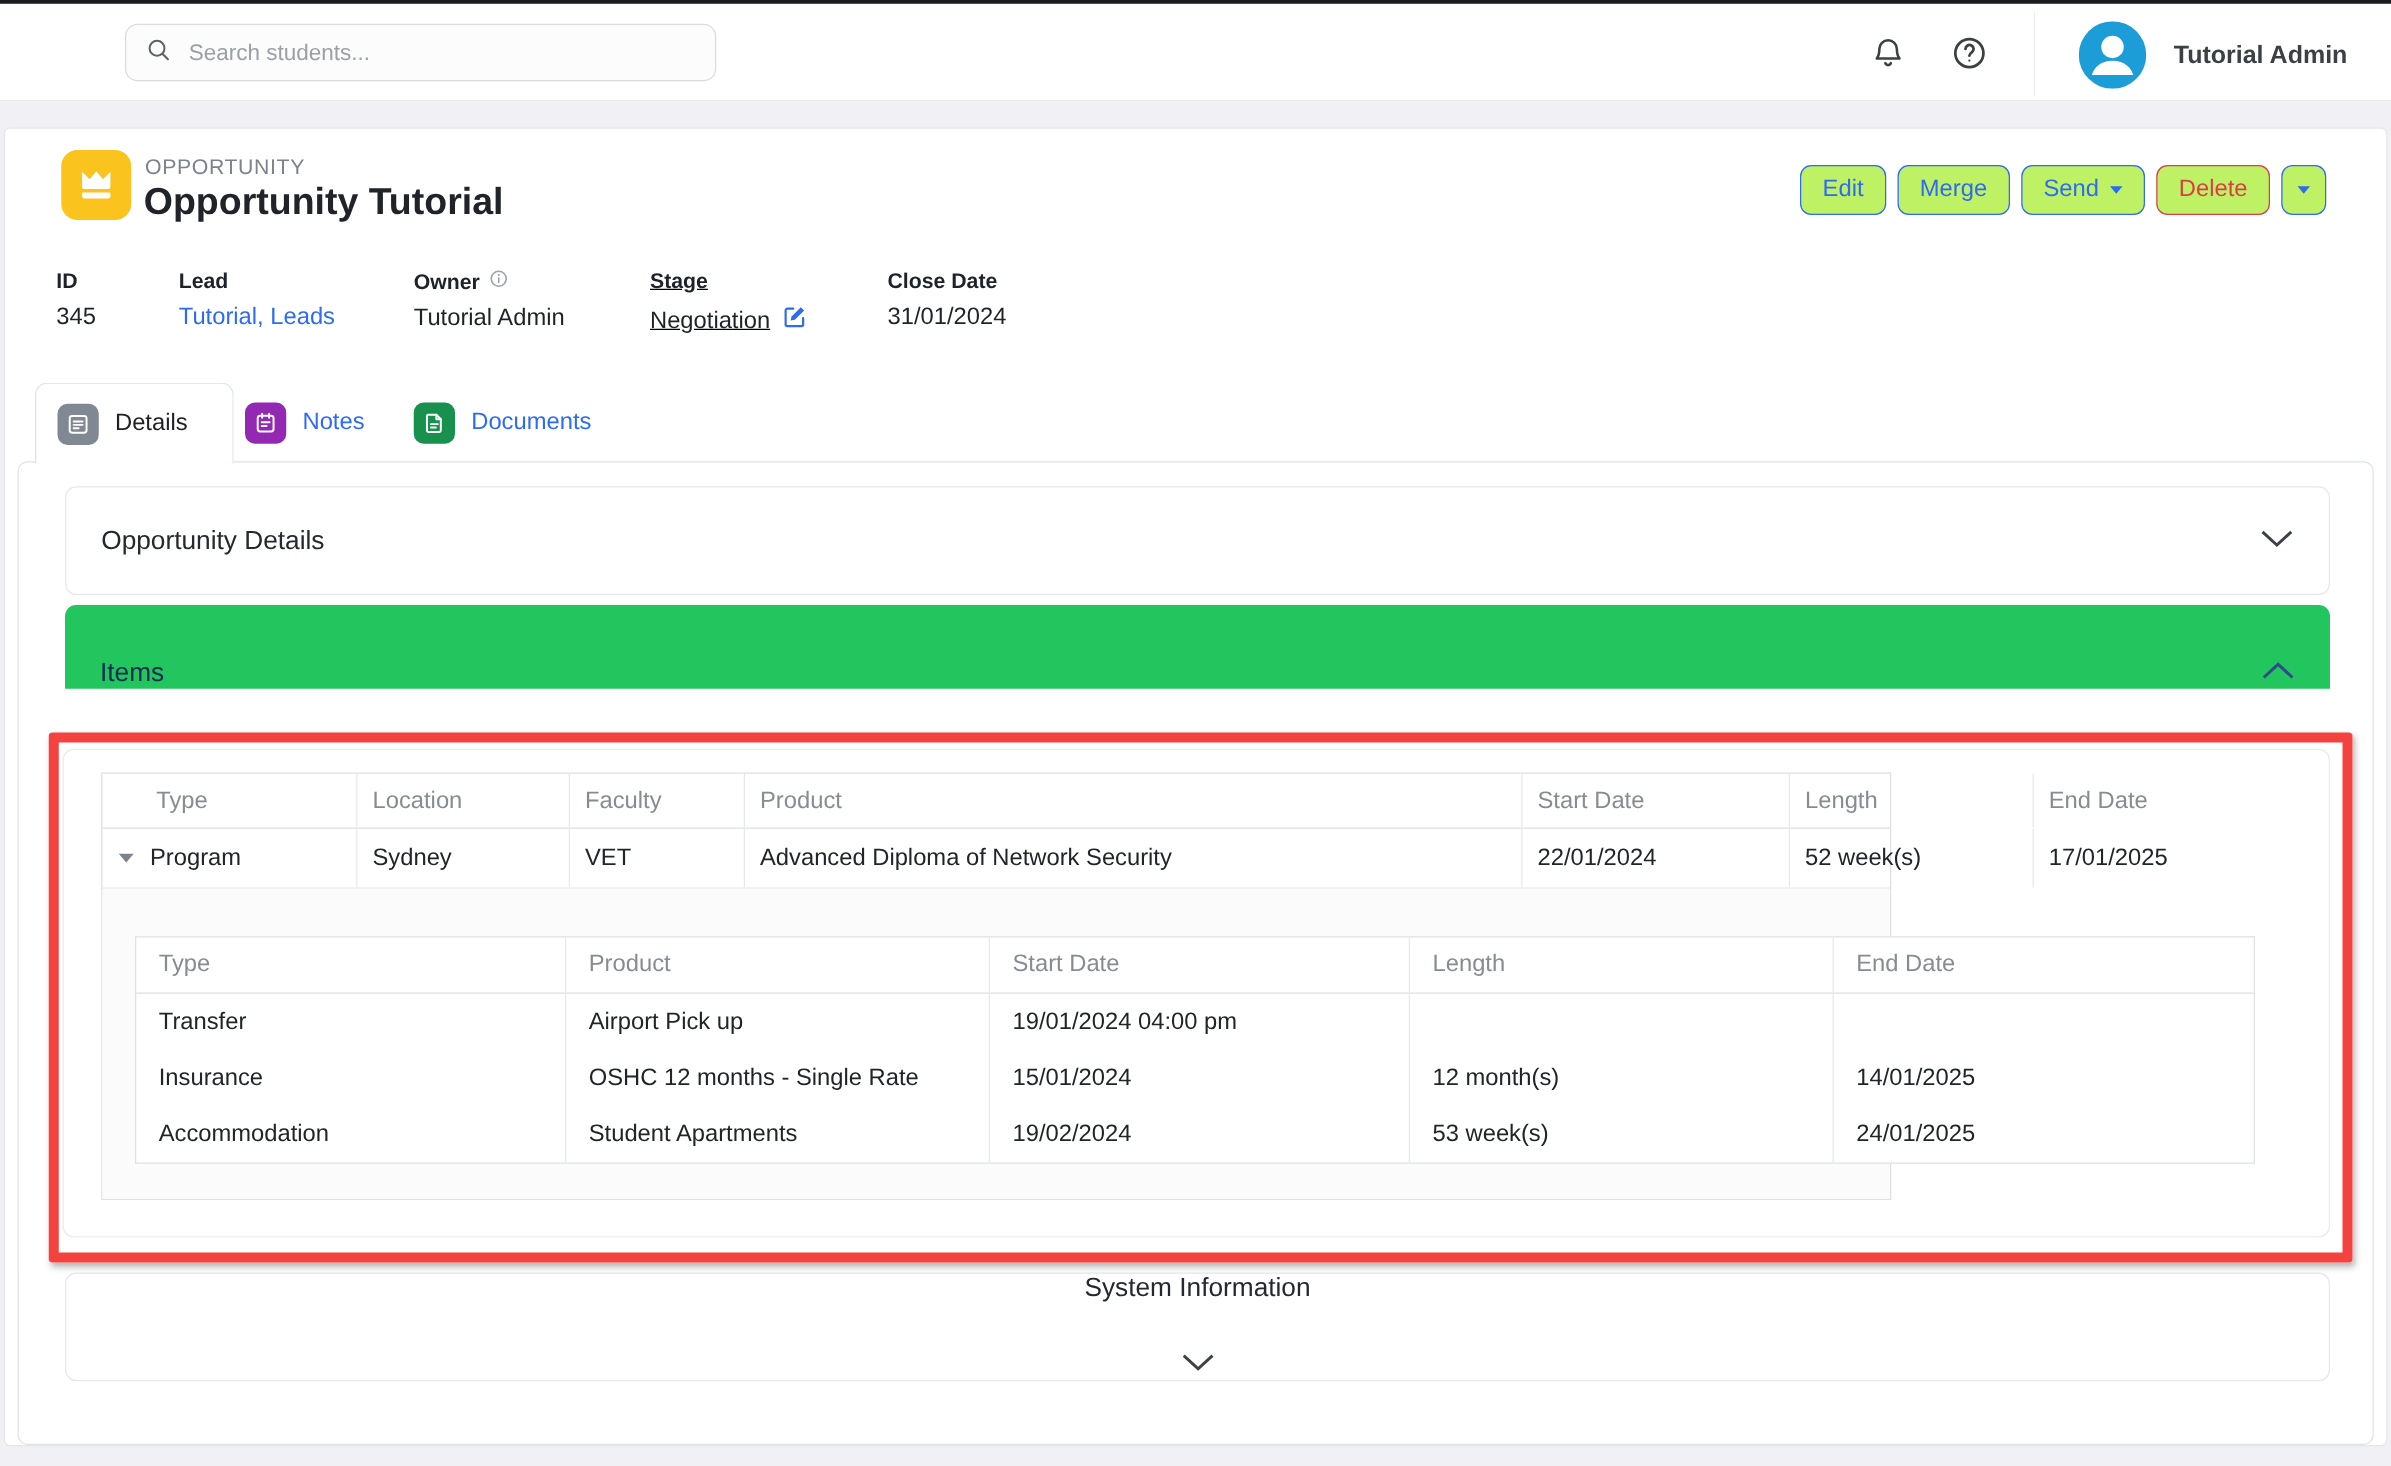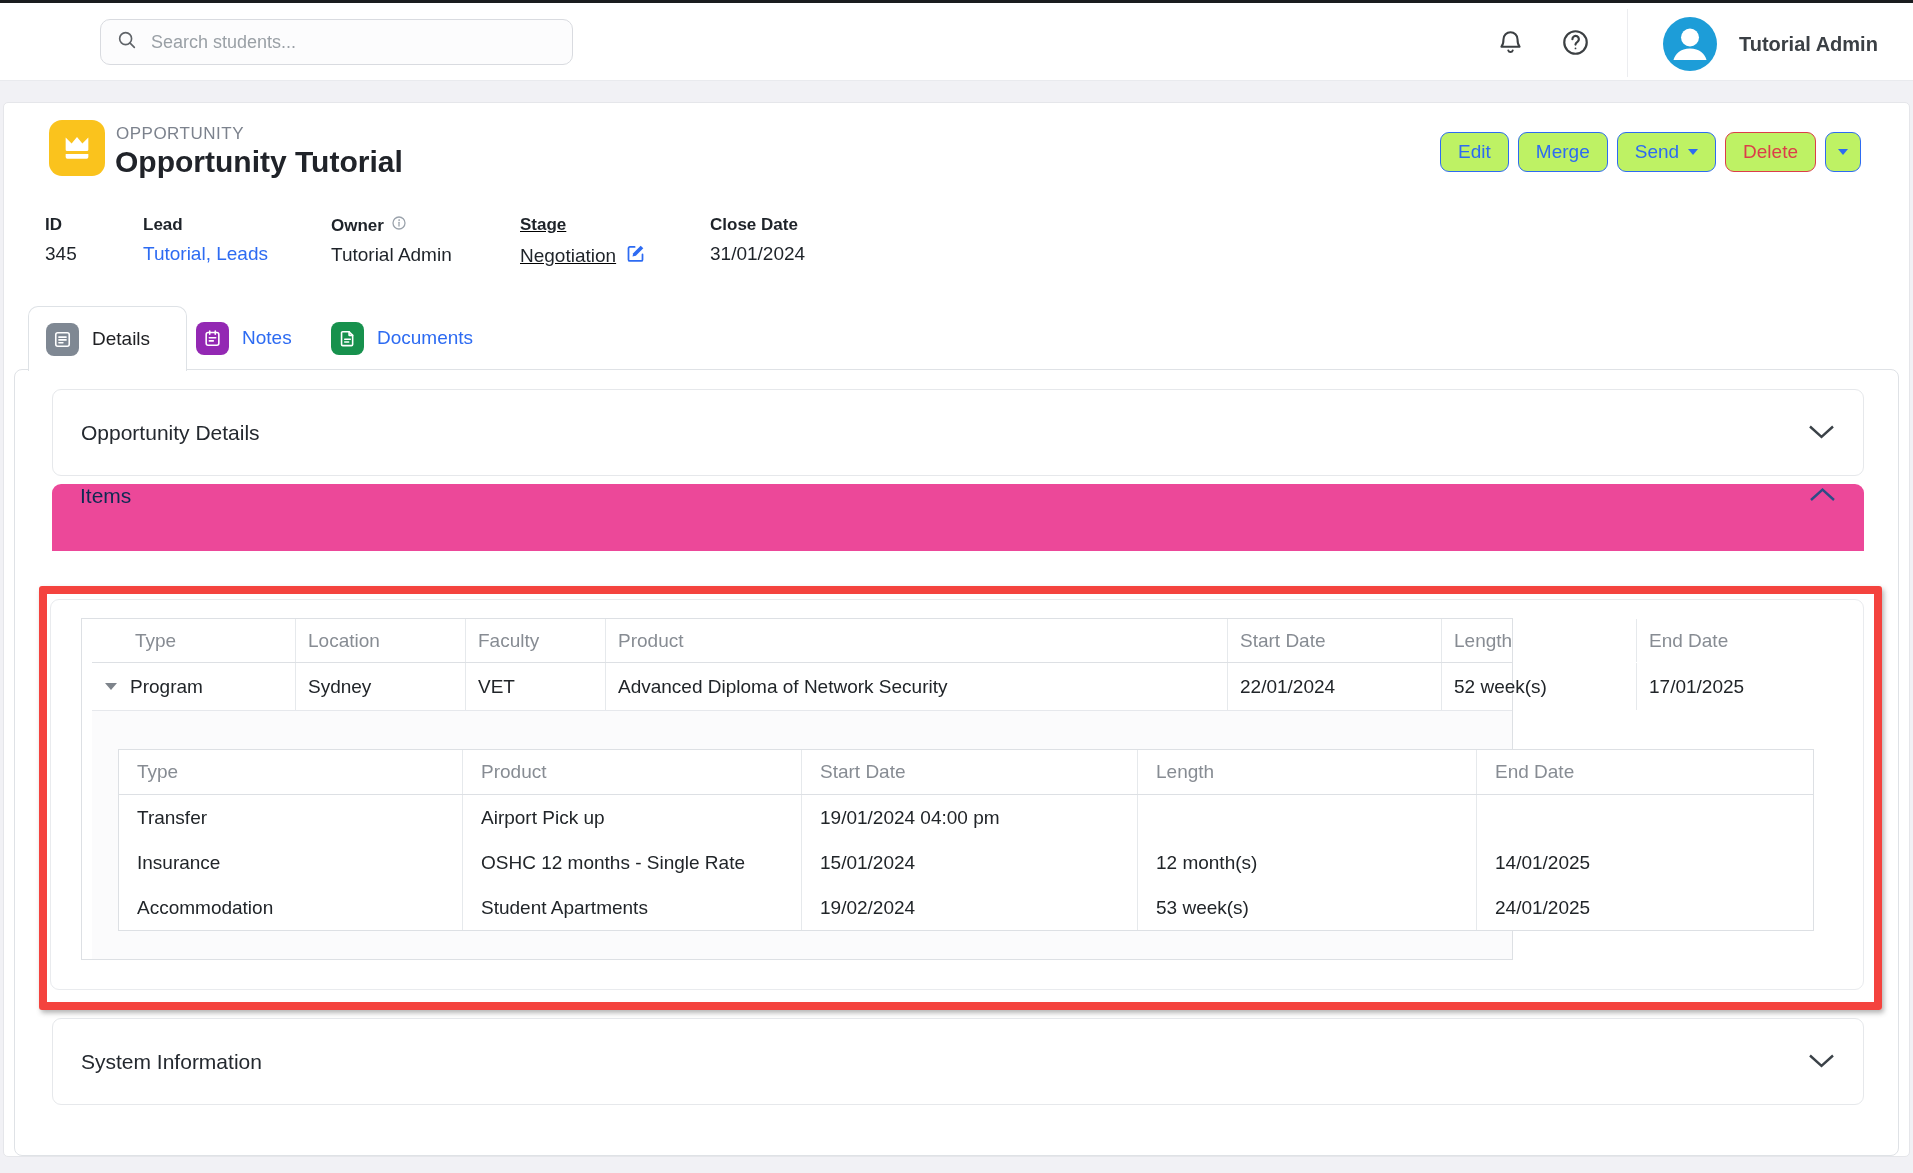--- a/index.html
+++ b/index.html
@@ -42,27 +42,27 @@
   .tab-notes { left:192px; } .tab-docs { left:327px; }
   .tab-ic { width:33px; height:33px; border-radius:8px; display:flex; align-items:center; justify-content:center; }
   .ic-gray { background:#7f8893; } .ic-purple { background:#9328b3; } .ic-green { background:#17914d; }
   .tab-active .tlabel { font-size:19px; color:#202124; }
 
   
   .tab-panel { position:absolute; left:10px; top:266px; width:1885px; height:787px; background:#fff; border:1px solid #dfe2e6; border-radius:8px; z-index:2; }
 
   .section-card { position:absolute; left:37px; width:1812px; height:87px; background:#fff; border:1px solid #e6e8eb; border-radius:9px; display:flex; align-items:center; justify-content:space-between; padding:0 28px; font-size:21px; color:#24292f; cursor:pointer; }
   .sec-opp { top:19px; }
-  .sec-sys { top:648px; }
-  .items-header { position:absolute; left:37px; top:114px; width:1812px; height:67px; background:#ec4899; border-radius:9px 9px 0 0; display:flex; align-items:flex-start; justify-content:space-between; padding:0 28px; font-size:21px; color:#0e2a52; cursor:pointer; }
+  .sec-sys { top:648px;flex-direction:column; }
+  .items-header { position:absolute; left:37px; top:114px; width:1812px; height:67px; background:#22c55e; border-radius:9px 9px 0 0; display:flex; align-items:flex-end; justify-content:space-between; padding:0 28px; font-size:21px; color:#0e2a52; cursor:pointer; }
 
   .items-card { position:absolute; left:35px; top:229px; width:1814px; height:391px; background:#fff; border:1px solid #e9ebee; border-radius:9px; }
 
   
-  .main-table { position:absolute; left:30px; top:18px; width:1432px; border:1px solid #dde0e4;padding-left:10px; }
+  .main-table { position:absolute; left:30px; top:18px; width:1432px; border:1px solid #dde0e4; }
   .mt-grid { display:grid; grid-template-columns:204px 170px 140px 622px 214px 195px 208px; }
   .mt-head { height:44px; border-bottom:1px solid #dde0e4; }
   .mt-row { height:48px; border-bottom:1px solid #e6e8ec; }
   .cell { display:flex; align-items:center; padding-left:12px; font-size:19px; color:#212529; border-right:1px solid #e6e9ec; overflow:hidden; white-space:nowrap; }
   .cell:last-child { border-right:none; }
   .hcell { color:#878c93; }
   .cell-first { padding-left:13px; gap:13px; }
   .hcell.cell-first { padding-left:43px; }
   .expander { width:0; height:0; border-left:6px solid transparent; border-right:6px solid transparent; border-top:7px solid #7e848b; cursor:pointer; }
 

